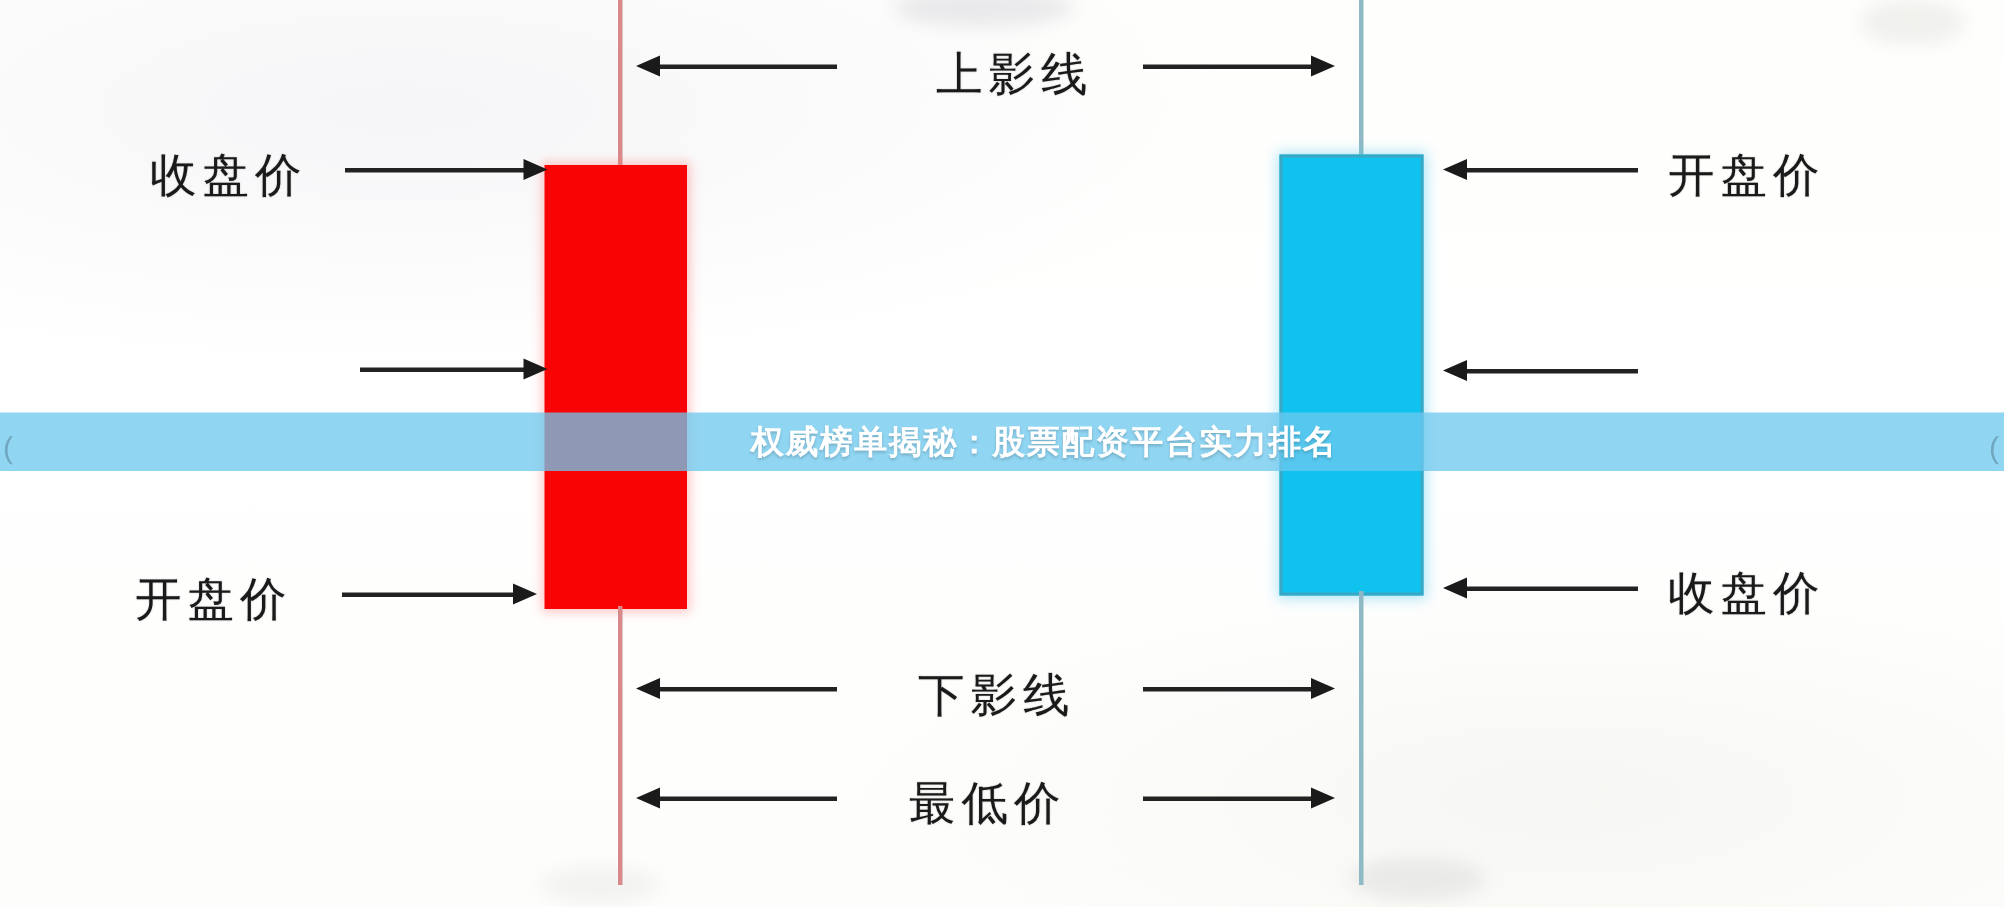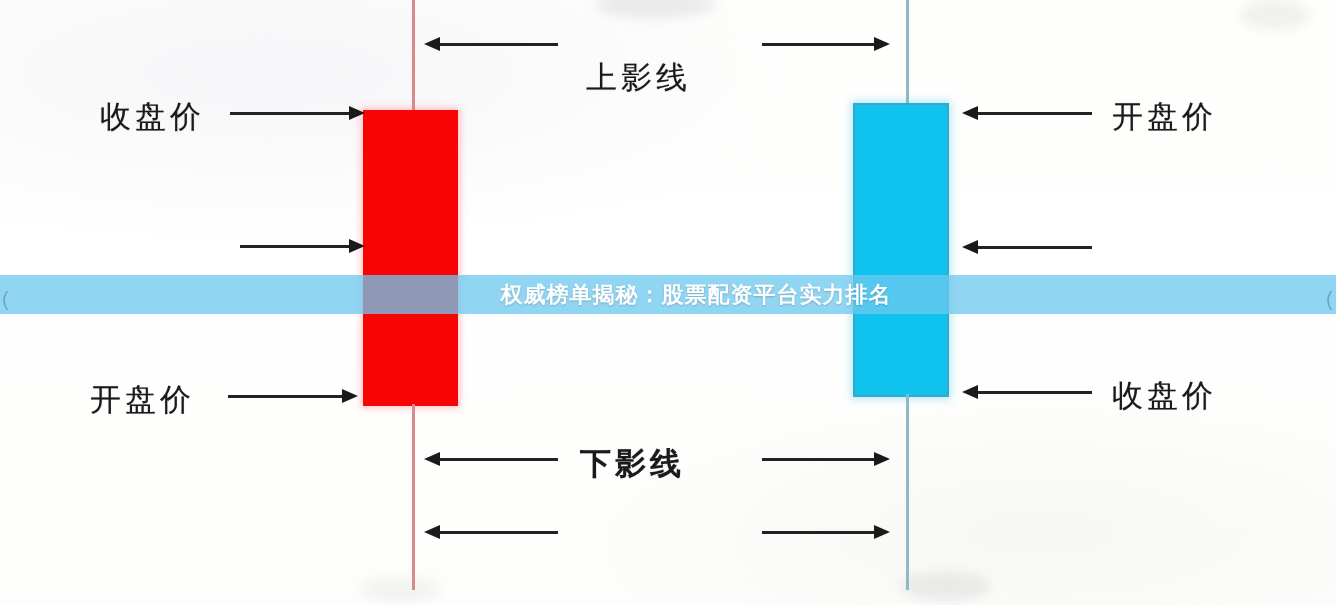--- a/index.html
+++ b/index.html
@@ -133,21 +133,21 @@
   <div class="wick bull" style="left:412px; top:404px; height:186px;"></div>
 
   <div class="wick bear" style="left:906px; top:0px; height:108px;"></div>
   <div class="body bear" style="left:853px; top:103px; width:96px; height:294px;"></div>
   <div class="wick bear" style="left:906px; top:394px; height:196px;"></div>
 
   <div class="arrow left" style="left:424px; top:37px; width:134px;">
     <div class="shaft"></div>
       <div class="head"></div>
   </div>
-  <div class="label" style="left:586px; top:29px;margin-top:28px;">上影线</div>
+  <div class="label" style="left:624px; top:29px;">上影线</div>
   <div class="arrow right" style="left:762px; top:37px; width:128px;">
     <div class="shaft"></div>
       <div class="head"></div>
   </div>
 
   <div class="label" style="left:100px; top:96px;">收盘价</div>
   <div class="arrow right" style="left:230px; top:106px; width:135px;">
     <div class="shaft"></div>
       <div class="head"></div>
   </div>
@@ -177,30 +177,31 @@
   <div class="arrow left" style="left:962px; top:385px; width:130px;">
     <div class="shaft"></div>
       <div class="head"></div>
   </div>
   <div class="label" style="left:1112px; top:375px;">收盘价</div>
 
   <div class="arrow left" style="left:424px; top:452px; width:134px;">
     <div class="shaft"></div>
       <div class="head"></div>
   </div>
-  <div class="label" style="left:580px; top:443px;font-weight:bold;">下影线</div>
+  <div class="label" style="left:612px; top:443px;">下影线</div>
   <div class="arrow right" style="left:762px; top:452px; width:128px;">
     <div class="shaft"></div>
       <div class="head"></div>
   </div>
 
   <div class="arrow left" style="left:424px; top:525px; width:134px;">
     <div class="shaft"></div>
       <div class="head"></div>
   </div>
+  <div class="label" style="left:606px; top:515px;">最低价</div>
   <div class="arrow right" style="left:762px; top:525px; width:128px;">
     <div class="shaft"></div>
       <div class="head"></div>
   </div>
 
   <div class="banner" style="top:275px; height:39px;padding-left:28px;">
     <span class="banner-text">权威榜单揭秘：股票配资平台实力排名</span>
   </div>
   <div class="edge-mark" style="left:2px; top:288px;">(</div>
   <div class="edge-mark" style="left:1326px; top:288px;">(</div>

